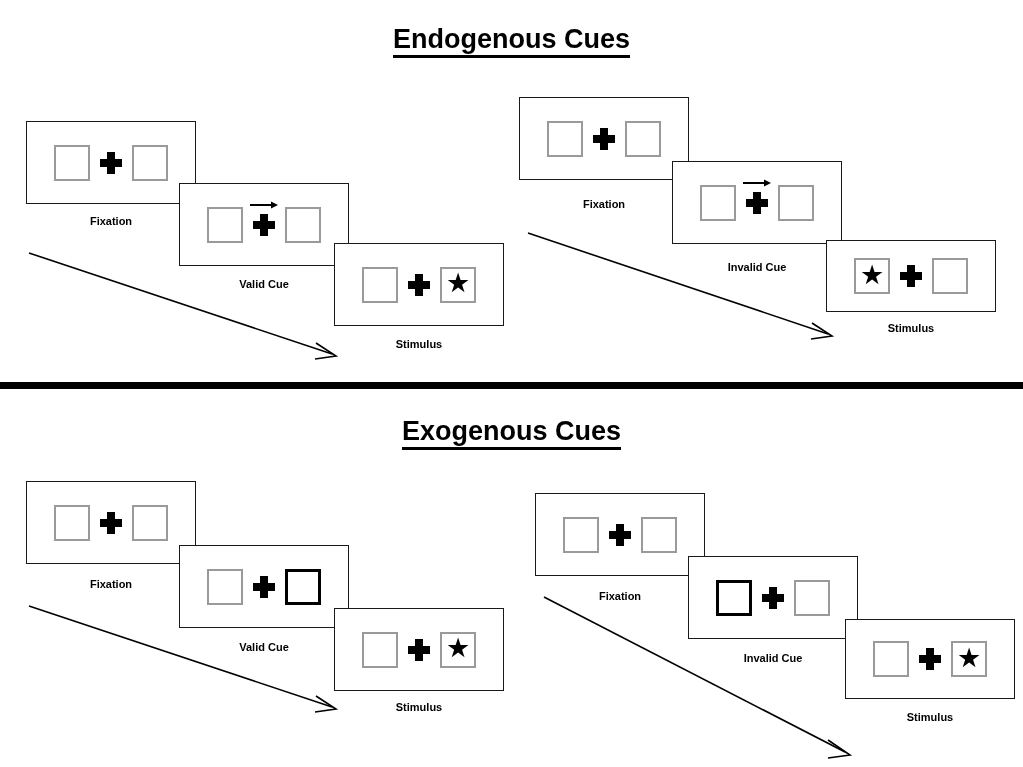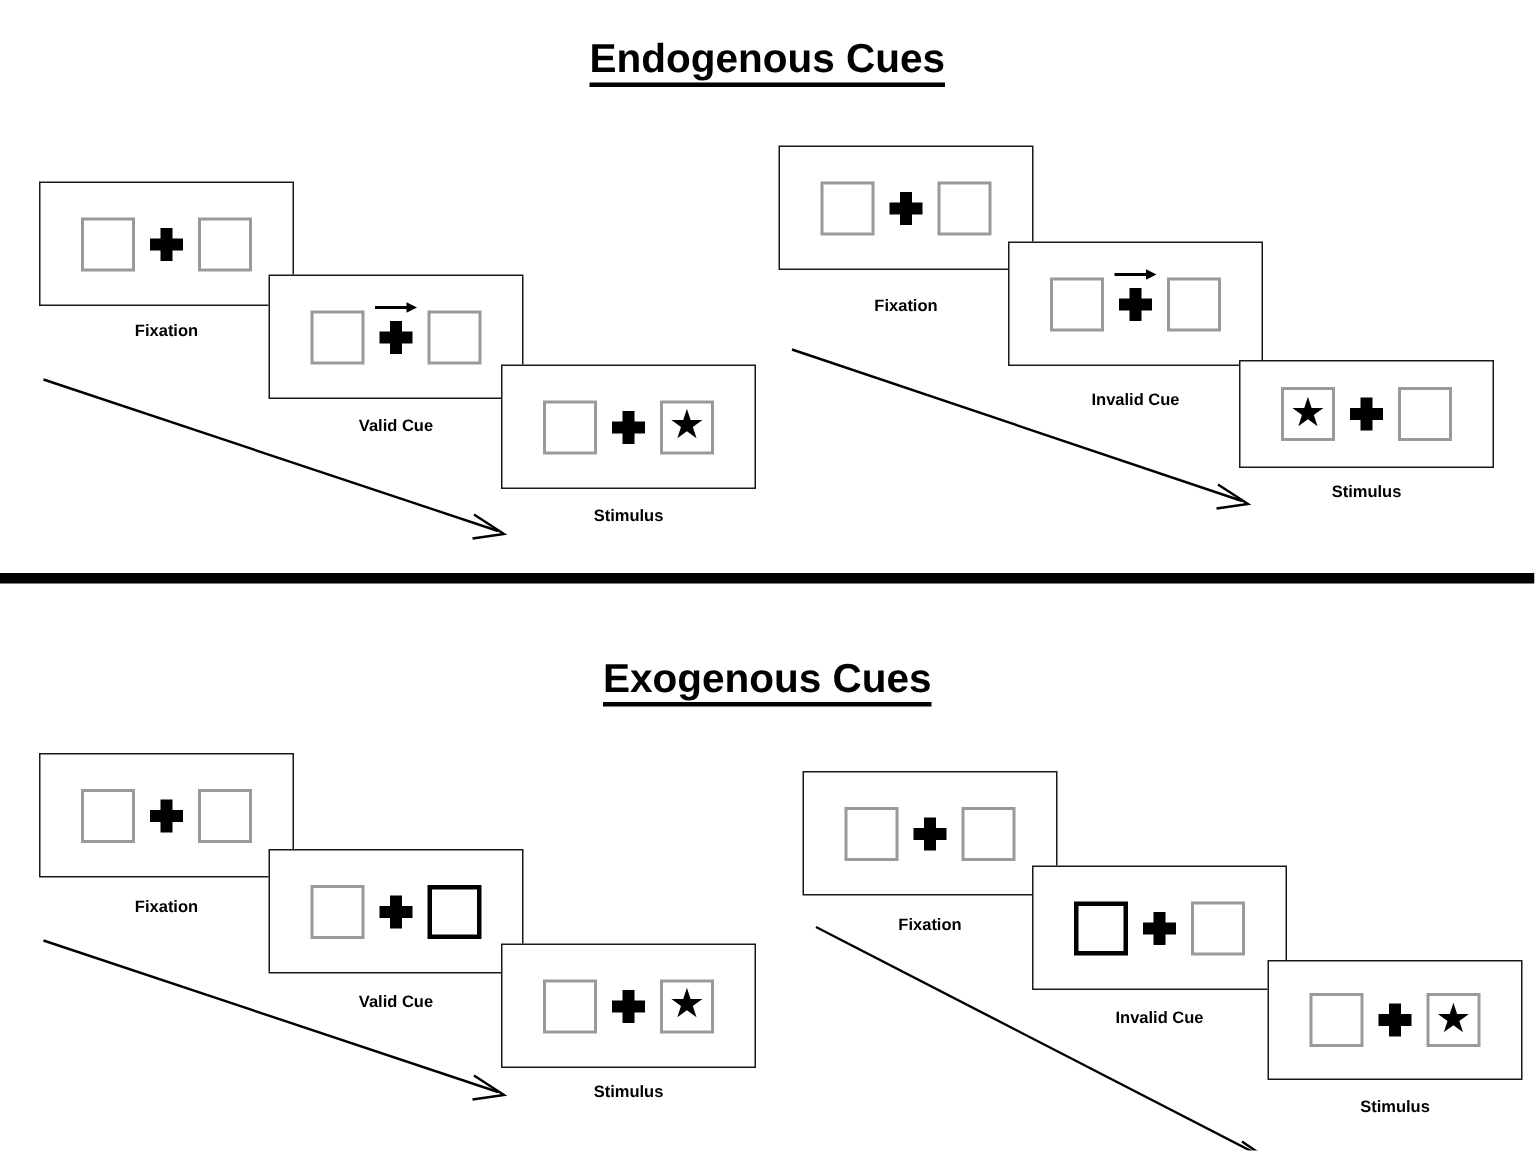--- a/index.html
+++ b/index.html
@@ -152,21 +152,21 @@
       </div>
       <div class="plus"></div>
       <div class="stim-box"></div>
     </div>
   </div>
   <div class="panel-label" style="left:826px;top:322px;width:170px;z-index:6;">Stimulus</div>
 </div>
 
 <div class="divider" style="top:382px;"></div>
 
-<div class="section" style="top:410px;height:291px;">
+<div class="section" style="top:389px;height:291px;">
 
   <div class="section-title" style="top:27px;">
     <span>Exogenous Cues</span>
   </div>
 
   <svg class="flow-arrow" style="left:25px;top:212px;width:325px;height:118px;" viewBox="0 0 325 118">
     <line x1="4" y1="5" x2="307" y2="106" stroke="#000" stroke-width="1.6"></line>
     <polyline points="291,95 311,108 290,111" fill="none" stroke="#000" stroke-width="1.6"></polyline>
   </svg>
 

